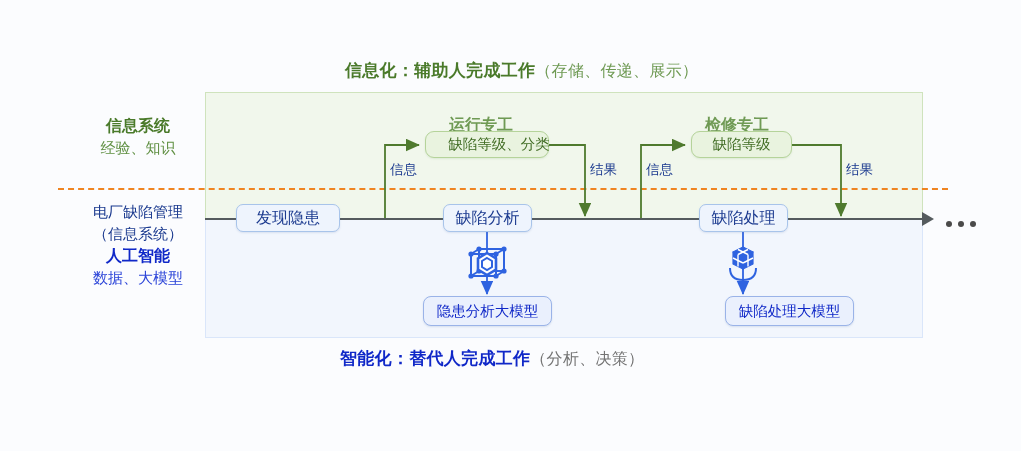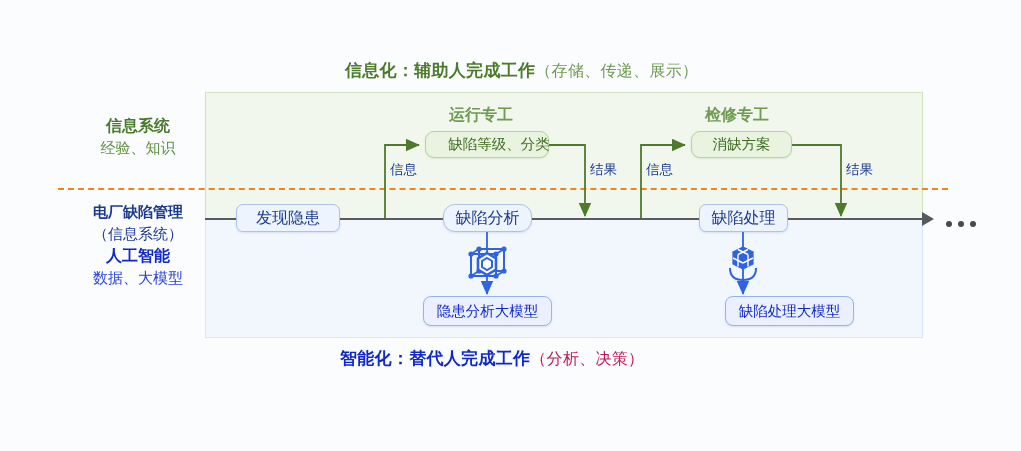--- a/index.html
+++ b/index.html
@@ -27,29 +27,29 @@
   
   .cap{
     position:absolute;white-space:nowrap;
     font-size:17px;letter-spacing:.3px;
   }
   .cap-top{left:345px;top:59px;}
   .cap-bottom{left:340px;top:347px;}
   .cap .strong-g{color:#4a7a2a;font-weight:bold;}
   .cap .light-g{color:#6f9a54;font-weight:normal;font-size:16px;}
   .cap .strong-b{color:#1028c8;font-weight:bold;}
-  .cap .light-b{color:#be185d;font-weight:normal;font-size:16px;}
+  .cap .light-b{color:#737373;font-weight:normal;font-size:16px;}
 
   
   .leg{position:absolute;text-align:center;white-space:nowrap;width:160px;left:58px;}
   .leg .t1{font-size:16px;font-weight:bold;line-height:22px;}
   .leg .t2{font-size:15px;line-height:22px;}
   .leg-green .t1{color:#4a7a2a;}
   .leg-green .t2{color:#5f8f42;}
-  .leg-mid .t1{color:#1b3a8f;font-weight:bold;font-size:15px;}
+  .leg-mid .t1{color:#1b3a8f;font-weight:normal;font-size:15px;}
   .leg-mid .t2{color:#1b3a8f;font-weight:normal;font-size:15px;}
   .leg-blue .t1{color:#1028c8;}
   .leg-blue .t2{color:#2b44d8;}
   .leg-green{top:115px;}
   .leg-mid{top:201px;}
   .leg-blue{top:245px;}
 
   
   .dash{
     position:absolute;left:58px;top:188px;width:890px;height:0;
@@ -88,31 +88,32 @@
     color:#1028c8;font-size:14.5px;height:30px;border-radius:8px;
     box-shadow:0 1px 2px rgba(100,130,180,.2);
   }
   .box-green{
     background:#e9f3df;border:1.4px solid #b5d39a;
     color:#3f6b22;font-size:14.5px;height:27px;border-radius:9px;
     box-shadow:0 1px 2px rgba(130,170,110,.18);
   }
 
   #box-faxian{left:236px;top:204px;width:104px;}
-  #box-fenxi{left:443px;top:204px;width:89px;border-radius:12px;}
+  #box-fenxi{left:443px;top:204px;width:89px;}
   #box-chuli{left:699px;top:204px;width:89px;}
   #box-model1{left:423px;top:296px;width:129px;}
   #box-model2{left:681px;top:296px;width:129px;margin-left:44px;}
   #box-dengji{left:425px;top:131px;width:124px;padding-left:24px;}
   #box-xiaoque{left:691px;top:131px;width:101px;}
 
   
   .grp{
     position:absolute;white-space:nowrap;font-size:16px;font-weight:bold;
     color:#6f9a54;
+    margin-top:10px;
   }
   #grp-yunxing{left:449px;top:105px;}
   #grp-jianxiu{left:705px;top:105px;}
 
   
   .elabel{
     position:absolute;white-space:nowrap;font-size:13.5px;color:#1b3a8f;margin-left:21px;
   }
   #lbl-info1{left:369px;top:161px;}
   #lbl-res1{left:569px;top:161px;}
@@ -183,21 +184,21 @@
   <div class="axis"></div>
   <div class="axis-head"></div>
   <div class="dots">
     <span></span><span></span><span></span>
   </div>
 
   <div class="grp" id="grp-yunxing">运行专工</div>
   <div class="grp" id="grp-jianxiu">检修专工</div>
 
   <div class="box box-green" id="box-dengji">缺陷等级、分类</div>
-  <div class="box box-green" id="box-xiaoque">消缺方案</div>
+  <div class="box box-green" id="box-xiaoque">缺陷等级</div>
 
   <div class="elabel" id="lbl-info1">信息</div>
   <div class="elabel" id="lbl-res1">结果</div>
   <div class="elabel" id="lbl-info2">信息</div>
   <div class="elabel" id="lbl-res2">结果</div>
 
   <div class="box box-blue" id="box-faxian">发现隐患</div>
   <div class="box box-blue" id="box-fenxi">缺陷分析</div>
   <div class="box box-blue" id="box-chuli">缺陷处理</div>
 

